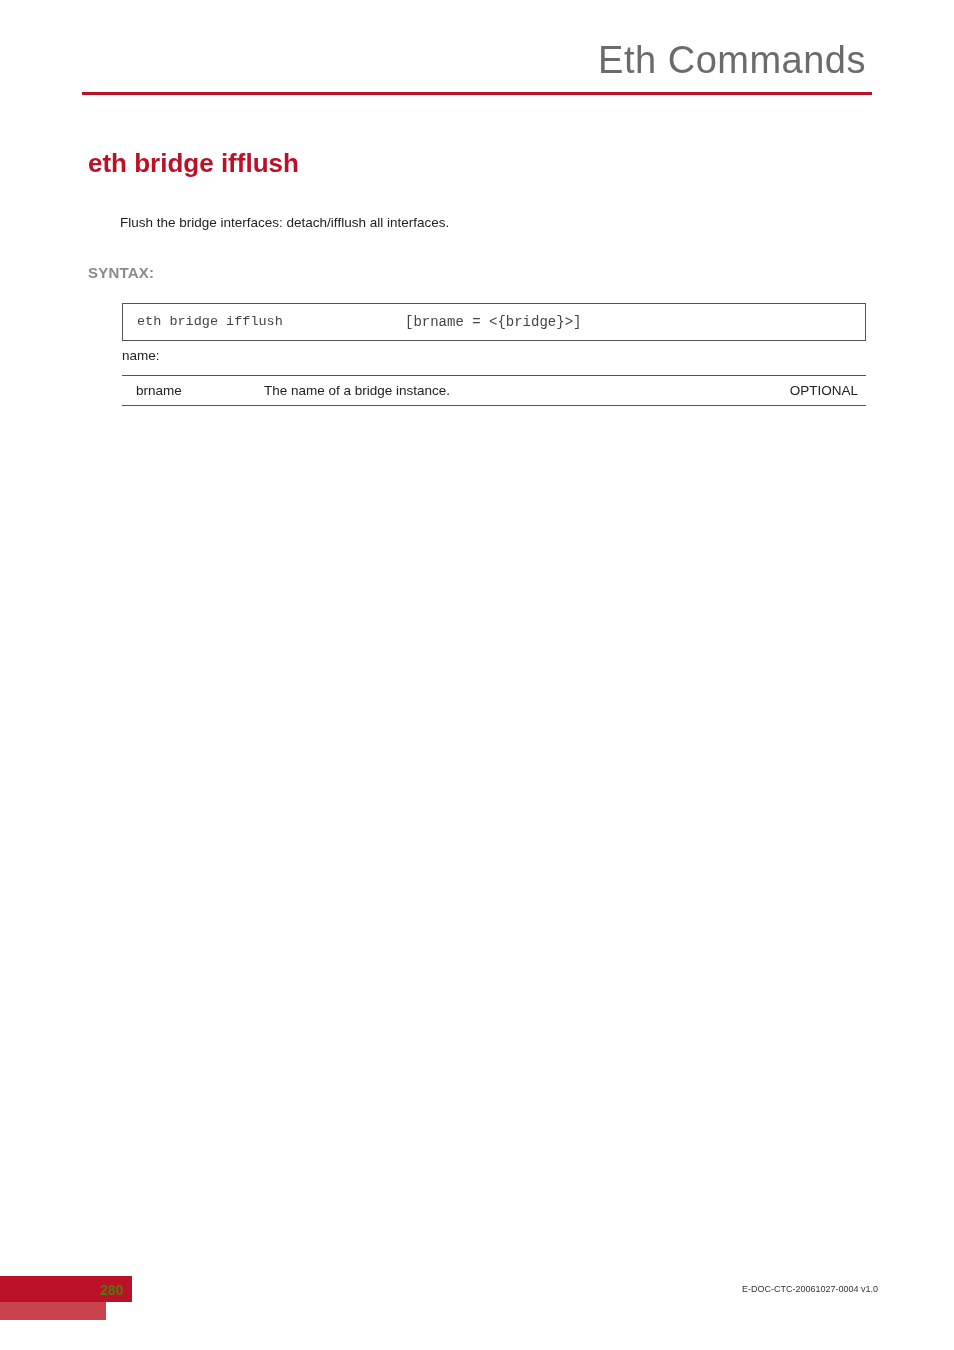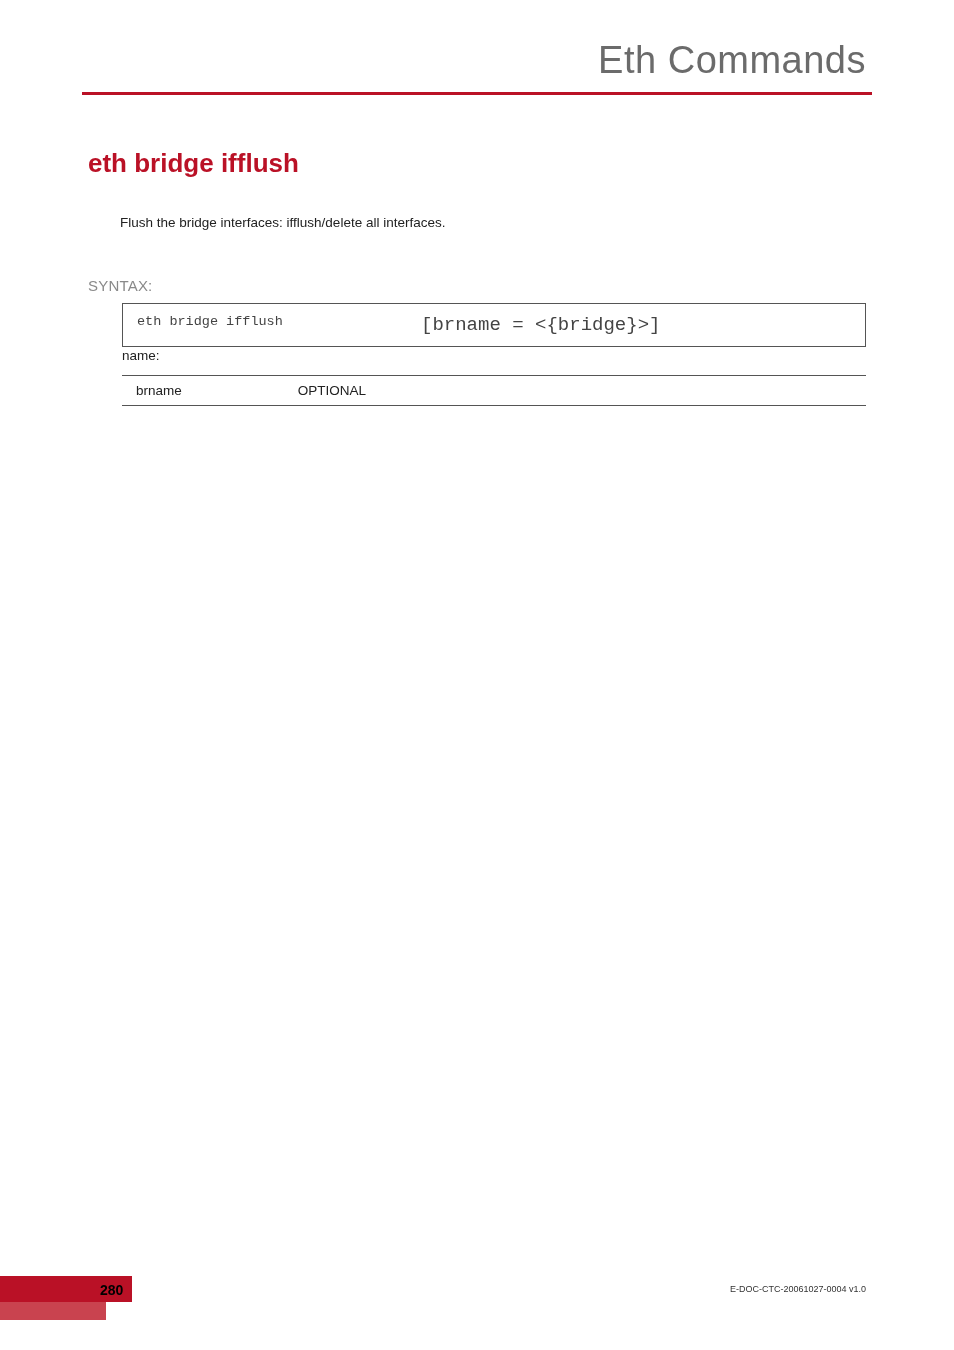--- a/index.html
+++ b/index.html
@@ -37,47 +37,46 @@
   }
   .description {
     position: absolute;
     top: 215px;
     left: 120px;
     font-size: 13.5px;
     color: #222;
   }
   .syntax-label {
     position: absolute;
-    top: 277px;
+    top: 264px;
     left: 88px;
     font-size: 15px;
-    font-weight: 400;
+    font-weight: 700;
     color: #8a8a8a;
     letter-spacing: 0.2px;
   }
   .syntax-box {
     position: absolute;
     top: 303px;
     left: 122px;
     right: 88px;
     border: 1px solid #555;
     padding: 10px 10px 10px 14px;
   }
   .syntax-row { display: flex; }
   .syntax-cmd {
     font-family: "Courier New", Courier, monospace;
     font-size: 13.5px;
     color: #444;
     flex: 0 0 268px;
   }
   .syntax-args {
     font-family: "Courier New", Courier, monospace;
-    font-size: 19px;
+    font-size: 14px;
     color: #444;
-    margin-left: 16px;
   }
   .where-label {
     position: absolute;
     top: 348px;
     left: 122px;
     font-size: 13.5px;
     color: #222;
   }
   .param-table {
     position: absolute;
@@ -111,56 +110,57 @@
     left: 0;
     bottom: 30px;
     width: 106px;
     height: 18px;
     background: #c9434f;
   }
   .page-num {
     position: absolute;
     left: 100px;
     bottom: 52px;
-    color: #000000;
+    color: #4d7c0f;
     font-size: 14px;
     font-weight: 700;
     text-align: right;
   }
   .doc-code {
     position: absolute;
-    right: 88px;
+    right: 76px;
     bottom: 56px;
     font-size: 9px;
     color: #333;
   }
 </style>
 </head>
 <body>
 
 <div class="page-title">Eth Commands</div>
 <div class="hr-red"></div>
 
 <div class="section-title">eth bridge ifflush</div>
-<div class="description">Flush the bridge interfaces: ifflush/delete all interfaces.</div>
+<div class="description">Flush the bridge interfaces: detach/ifflush all interfaces.</div>
 
 <div class="syntax-label">SYNTAX:</div>
 
 <div class="syntax-box">
   <div class="syntax-row">
     <span class="syntax-cmd">eth bridge ifflush</span>
     <span class="syntax-args">[brname = &lt;{bridge}&gt;]</span>
   </div>
 </div>
 
 <div class="where-label">name:</div>
 
 <div class="param-table">
   <div class="param-row">
     <span class="param-name">brname</span>
+    <span class="param-desc">The name of  a bridge instance.</span>
     <span class="param-opt">OPTIONAL</span>
   </div>
 </div>
 
 <div class="footer-bar"></div>
 <div class="footer-bar2"></div>
 <div class="page-num">280</div>
 <div class="doc-code">E-DOC-CTC-20061027-0004 v1.0</div>
 
 </body></html>

